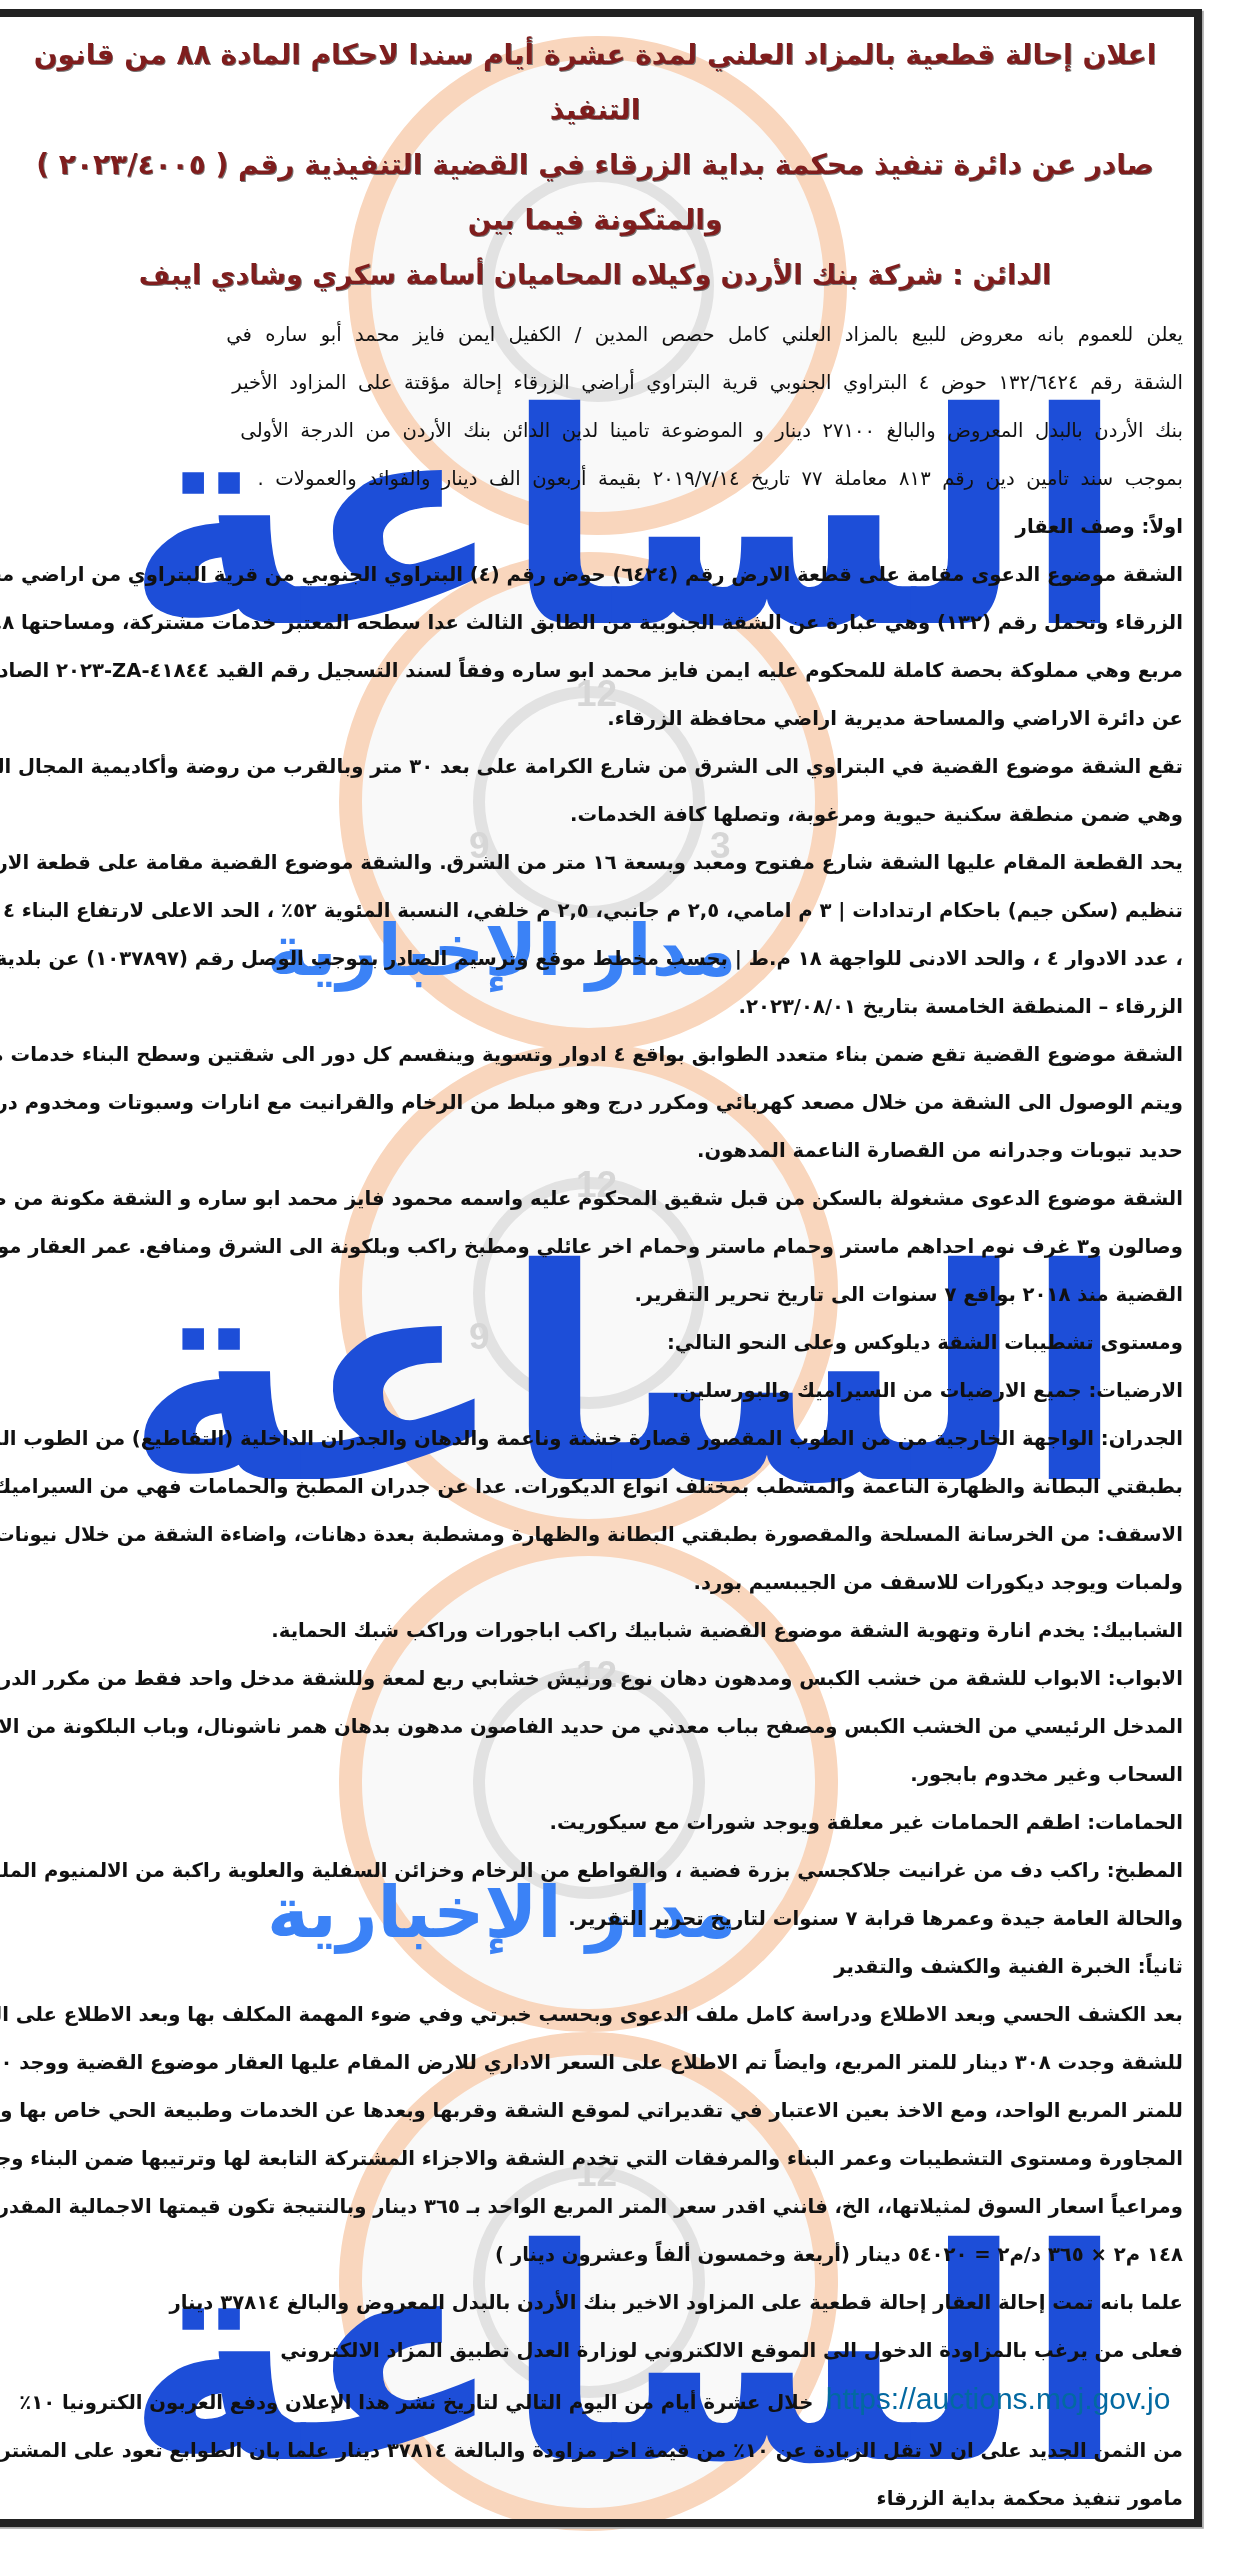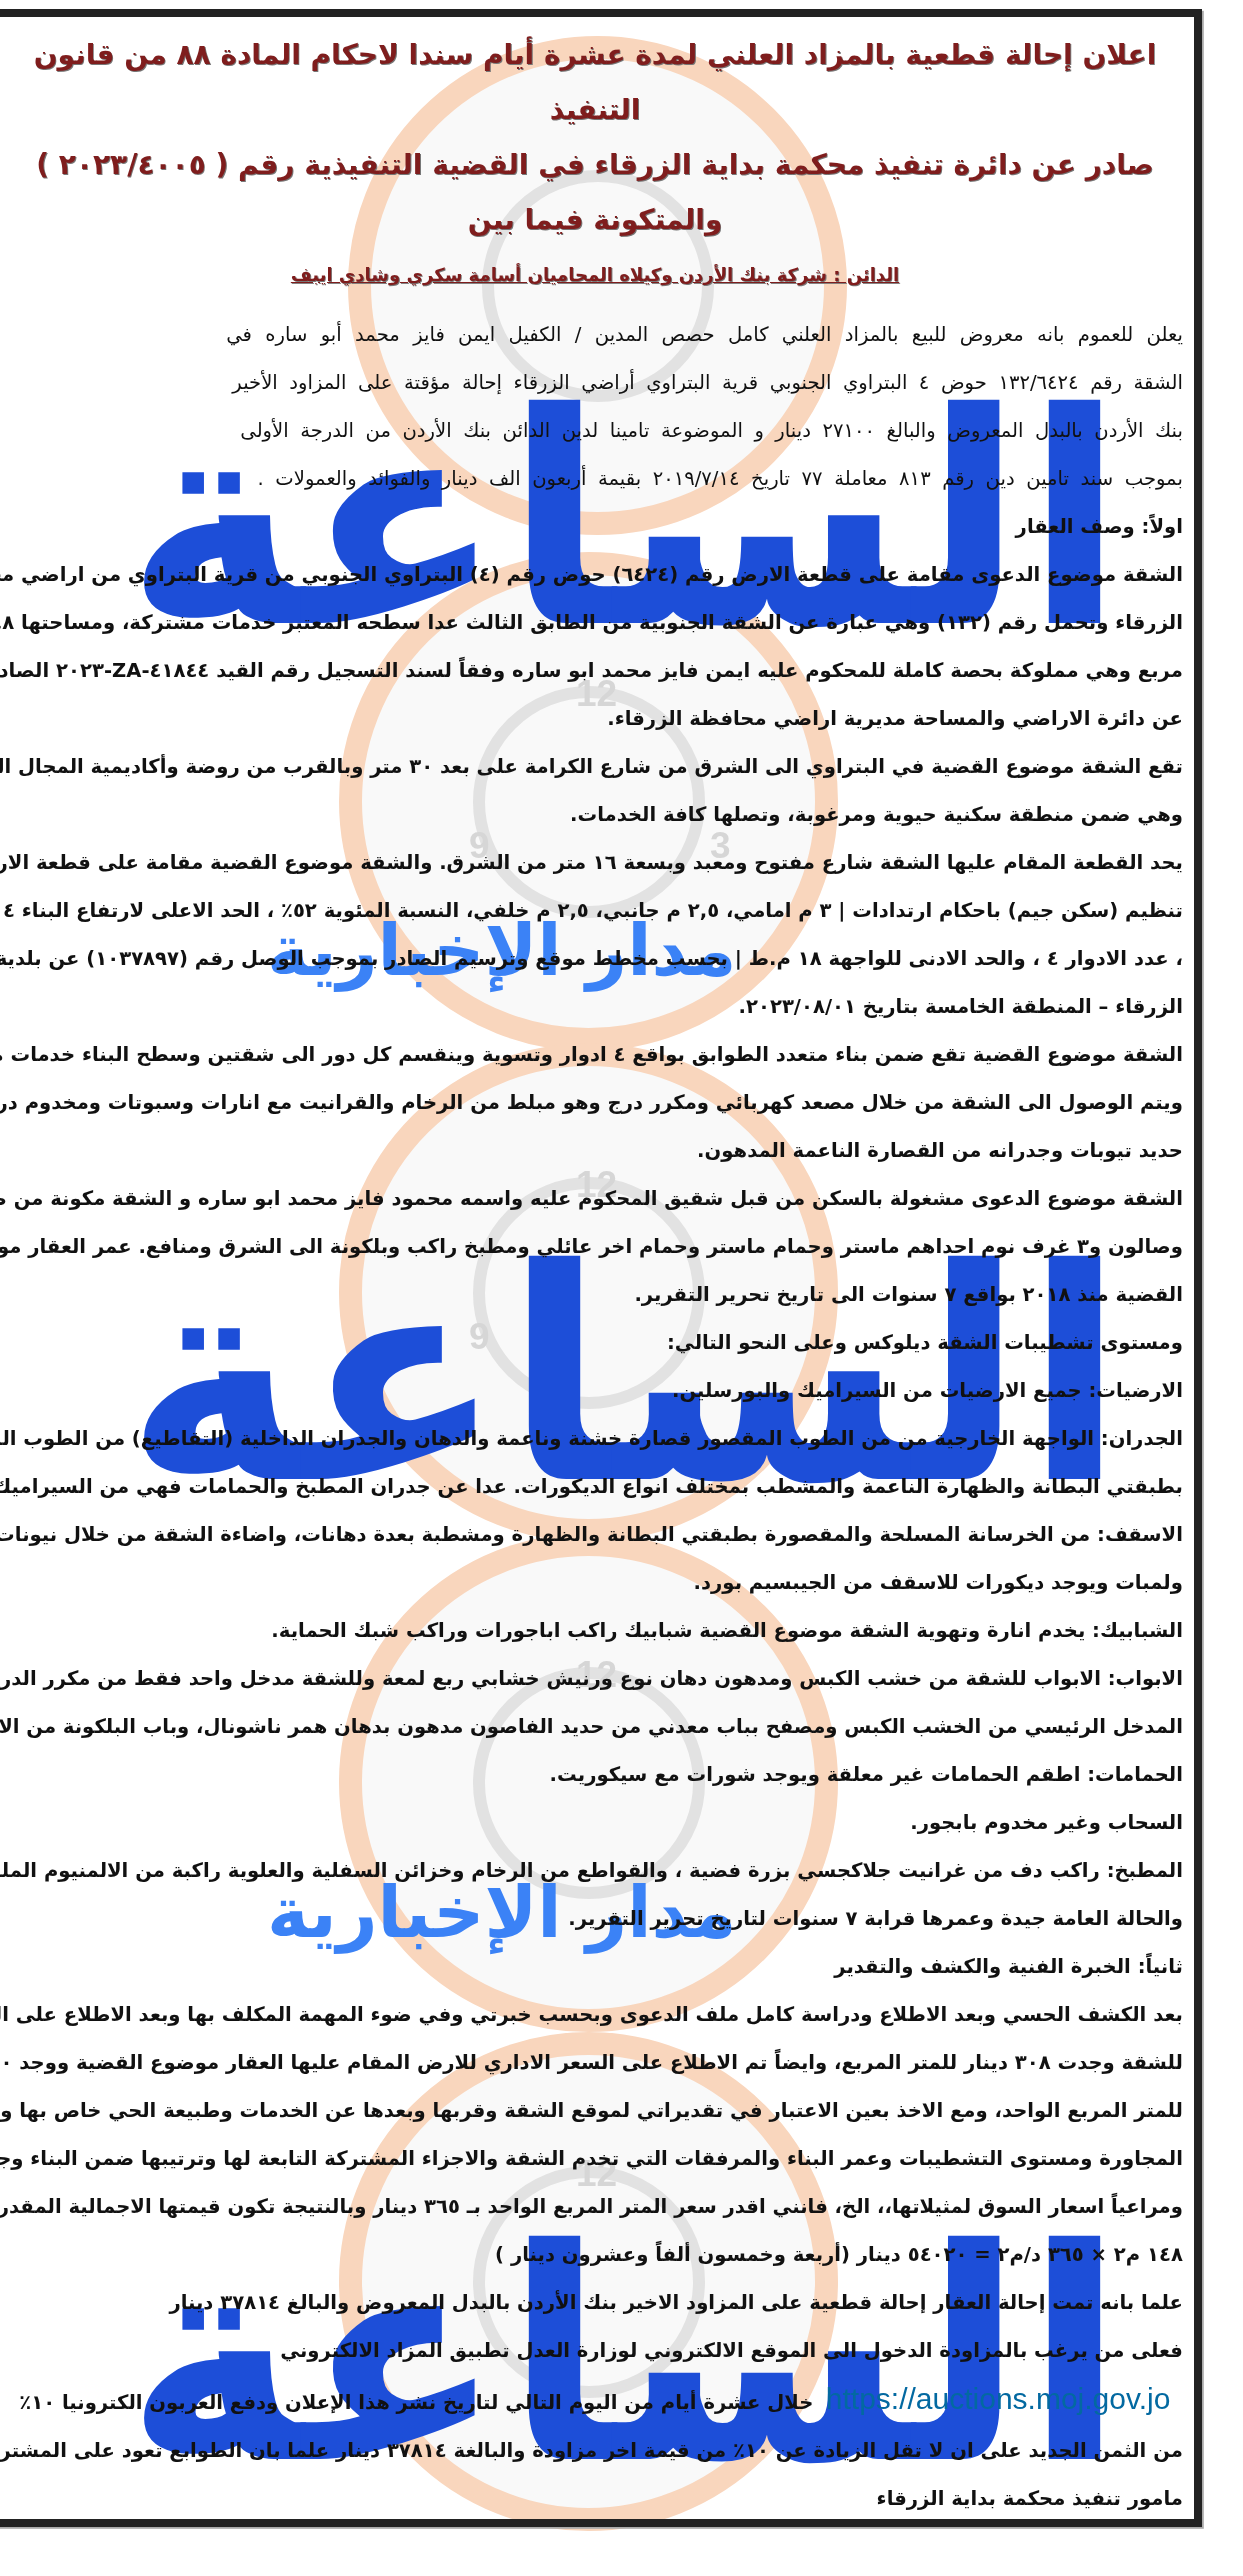--- a/index.html
+++ b/index.html
@@ -27,21 +27,21 @@
   }
   .wm-small { font: bold 71px "DejaVu Sans", sans-serif; color: #3b82f6; direction: rtl; }
   .content {
     position: absolute; left: 0; top: 27px; width: 1190px; z-index: 1; direction: rtl;
     text-align: right;
   }
   .title {
     text-align: center; font-weight: bold; font-size: 28px; line-height: 55px; margin: 0;
     color: #7f1d1d; text-shadow: 0.9px 0.9px 0 #777;
   }
-  .title.creditor { font-size: 18px; text-decoration: underline; }
+  .title.creditor { font-size: 27px; }
   p.body {
     margin: 0; font-size: 19.6px; line-height: 48px; font-weight: bold; padding-right: 7.1px;
     white-space: nowrap; overflow: visible;
   }
   p.body.first { margin-top: 9px; font-weight: normal; word-spacing: 7.1px; margin-left: 38px; }
   p.body.plain { font-weight: normal; word-spacing: 5.3px; }
   .url { font-family: "Liberation Sans", sans-serif; font-weight: normal; font-size: 30px; direction: ltr; unicode-bidi: embed; margin: 0 12.5px; color: #0369a1; }
 </style>
 </head>
 <body>
@@ -106,22 +106,22 @@
   <p class="body">القضية منذ ٢٠١٨ بواقع ٧ سنوات الى تاريخ تحرير التقرير.</p>
   <p class="body">ومستوى تشطيبات الشقة ديلوكس وعلى النحو التالي:</p>
   <p class="body">الارضيات: جميع الارضيات من السيراميك والبورسلين.</p>
   <p class="body">الجدران: الواجهة الخارجية من من الطوب المقصور قصارة خشنة وناعمة والدهان والجدران الداخلية (التقاطيع) من الطوب المقصور</p>
   <p class="body">بطبقتي البطانة والظهارة الناعمة والمشطب بمختلف انواع الديكورات. عدا عن جدران المطبخ والحمامات فهي من السيراميك.</p>
   <p class="body">الاسقف: من الخرسانة المسلحة والمقصورة بطبقتي البطانة والظهارة ومشطبة بعدة دهانات، واضاءة الشقة من خلال نيونات وقلوبات</p>
   <p class="body">ولمبات ويوجد ديكورات للاسقف من الجيبسيم بورد.</p>
   <p class="body">الشبابيك: يخدم انارة وتهوية الشقة موضوع القضية شبابيك راكب اباجورات وراكب شبك الحماية.</p>
   <p class="body">الابواب: الابواب للشقة من خشب الكبس ومدهون دهان نوع ورنيش خشابي ربع لمعة وللشقة مدخل واحد فقط من مكرر الدرج وباب</p>
   <p class="body">المدخل الرئيسي من الخشب الكبس ومصفح بباب معدني من حديد الفاصون مدهون بدهان همر ناشونال، وباب البلكونة من الالمنيوم</p>
+  <p class="body">السحاب وغير مخدوم بابجور.</p>
   <p class="body">الحمامات: اطقم الحمامات غير معلقة ويوجد شورات مع سيكوريت.</p>
-  <p class="body">السحاب وغير مخدوم بابجور.</p>
   <p class="body">المطبخ: راكب دف من غرانيت جلاكجسي بزرة فضية ، والقواطع من الرخام وخزائن السفلية والعلوية راكبة من الالمنيوم الملبس PVC</p>
   <p class="body">والحالة العامة جيدة وعمرها قرابة ٧ سنوات لتاريخ تحرير التقرير.</p>
 
   <p class="body">ثانياً: الخبرة الفنية والكشف والتقدير</p>
   <p class="body"> بعد الكشف الحسي وبعد الاطلاع ودراسة كامل ملف الدعوى وبحسب خبرتي وفي ضوء المهمة المكلف بها وبعد الاطلاع على السعر الاداري</p>
   <p class="body">للشقة وجدت ٣٠٨ دينار للمتر المربع، وايضاً تم الاطلاع على السعر الاداري للارض المقام عليها العقار موضوع القضية ووجد ١٠٠ دينار</p>
   <p class="body">للمتر المربع الواحد، ومع الاخذ بعين الاعتبار في تقديراتي لموقع الشقة وقربها وبعدها عن الخدمات وطبيعة الحي خاص بها والاحياء</p>
   <p class="body">المجاورة ومستوى التشطيبات وعمر البناء والمرفقات التي تخدم الشقة والاجزاء المشتركة التابعة لها وترتيبها ضمن البناء وجودة البناء</p>
   <p class="body">ومراعياً اسعار السوق لمثيلاتها،، الخ، فانني اقدر سعر المتر المربع الواحد بـ ٣٦٥ دينار وبالنتيجة تكون قيمتها الاجمالية المقدرة تساوي:</p>
   <p class="body">١٤٨ م٢ × ٣٦٥ د/م٢ = ٥٤٠٢٠ دينار (أربعة وخمسون ألفاً وعشرون دينار )</p>

